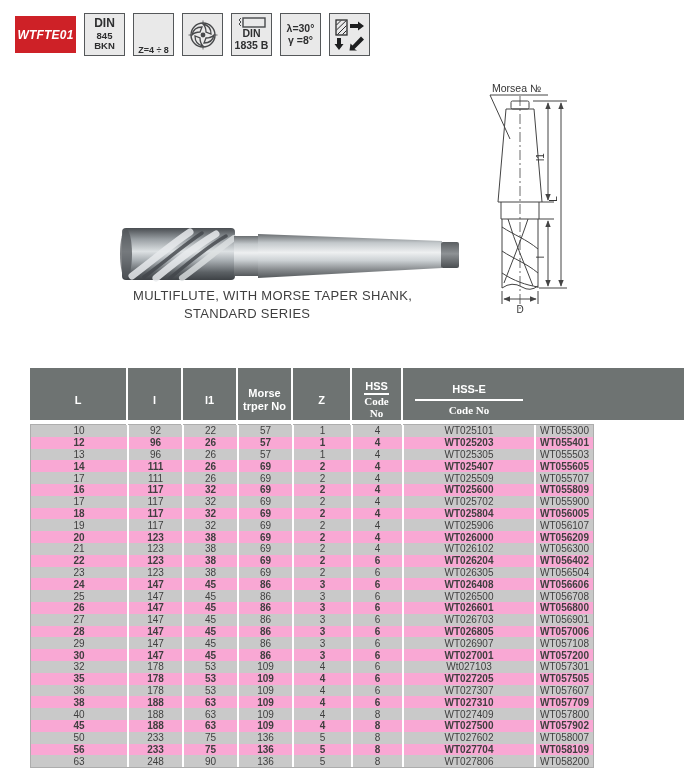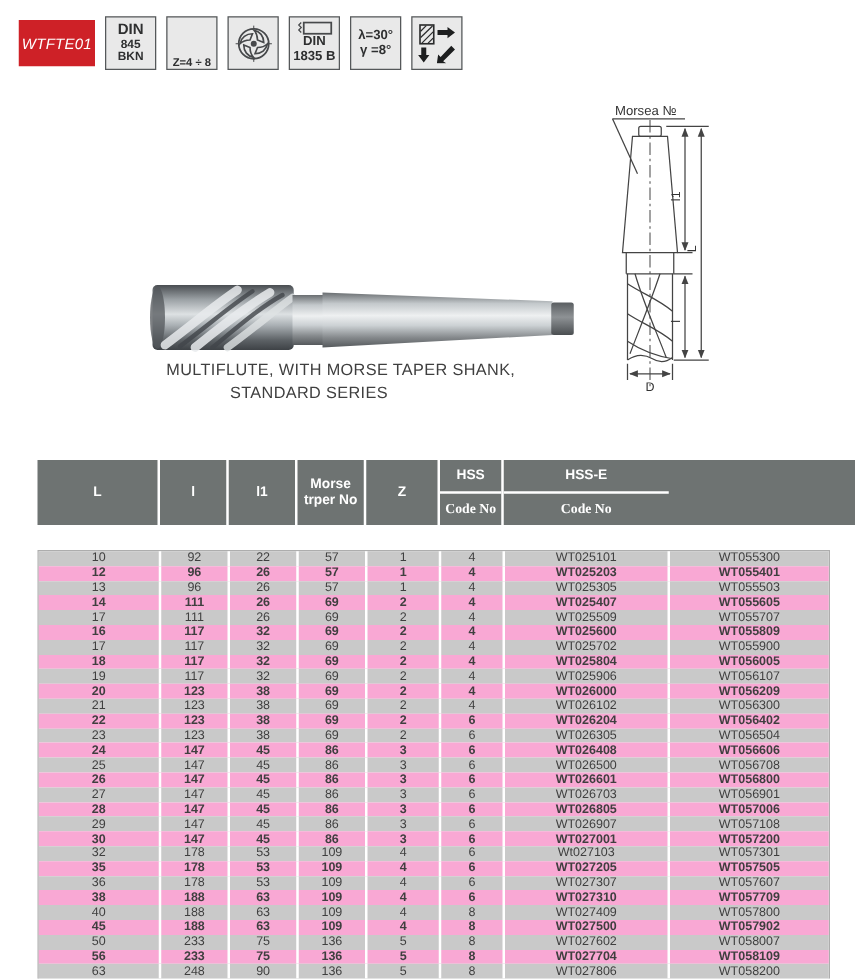--- a/index.html
+++ b/index.html
@@ -12,21 +12,21 @@
   }
   html,body{margin:0;padding:0;background:#fff;}
   .page{
     position:relative;width:686px;height:783px;background:#fff;overflow:hidden;
     font-family:"Liberation Sans","DejaVu Sans",sans-serif;color:var(--ink);
   }
   
   .badges{position:absolute;left:15px;top:13px;display:flex;align-items:flex-start;}
   .badge-red{
     width:61px;height:37px;margin-top:3px;background:var(--accent-red);
-    color:#fff;font-weight:normal;font-style:italic;font-size:12px;letter-spacing:.2px;
+    color:#fff;font-weight:bold;font-style:italic;font-size:12px;letter-spacing:.2px;
     display:flex;align-items:center;justify-content:center;
   }
   .std-box{
     width:41px;height:43px;margin-left:8px;background:var(--box-bg);
     border:1.5px solid var(--box-border);box-sizing:border-box;
     display:flex;flex-direction:column;align-items:center;justify-content:center;
     font-weight:bold;color:#2e2f30;line-height:1.1;text-align:center;
   }
   .std-box:first-of-type{margin-left:5px;}
   .t12{font-size:12px;} .t10{font-size:9.5px;} .t95{font-size:9px;margin-top:33px;} .t11{font-size:10.5px;}
@@ -34,25 +34,25 @@
   .drawing{position:absolute;left:440px;top:75px;}
   .photo{position:absolute;left:110px;top:198px;}
   .caption{position:absolute;left:133px;top:287px;font-size:13px;color:#3f3f3f;letter-spacing:.3px;line-height:1.35;}
   .caption .l2{padding-left:3px;margin-left:48px;}
   
   .spec-table{position:absolute;left:30px;top:368px;width:654px;}
   .cols{display:grid;grid-template-columns:98px 55px 55px 55px 59px 51px 132px 1fr;}
   .thead{height:52px;background:var(--header-gray);color:#fff;font-weight:bold;font-size:11px;}
   .hcell{display:flex;align-items:center;justify-content:center;text-align:center;border-right:2px solid #fff;line-height:1.15;}
   .hcell:last-child{border-right:none;}
-  .hgroup{display:flex;flex-direction:column;padding:0;align-items:stretch;}
+  .hgroup{display:flex;flex-direction:column;padding:12px;align-items:stretch;}
   .hgroup .gtop,.hgroup .gsub{flex:1;display:flex;align-items:center;justify-content:center;}
   .hgroup .gsub{border-top:2px solid #fff;font-family:Liberation Serif, serif;}
   .tbody{
-    margin-top:20px;width:634px;height:344px;box-sizing:border-box;border:1px solid #adadad;
+    margin-top:4px;width:564px;height:344px;box-sizing:border-box;border:1px solid #adadad;
     display:flex;flex-direction:column;font-size:10px;color:#3f3f3f;
   }
   .trow{flex:1;min-height:0;}
   .trow.gray{background:var(--row-gray);}
   .trow.white{background:#f9a8d4;font-weight:bold;}
   .tcell{display:flex;align-items:center;justify-content:center;border-right:2px solid #fff;overflow:hidden;}
   .tcell:last-child{border-right:none;}
   svg text{font-family:"Liberation Sans","DejaVu Sans",sans-serif;}
 </style>
 </head>

